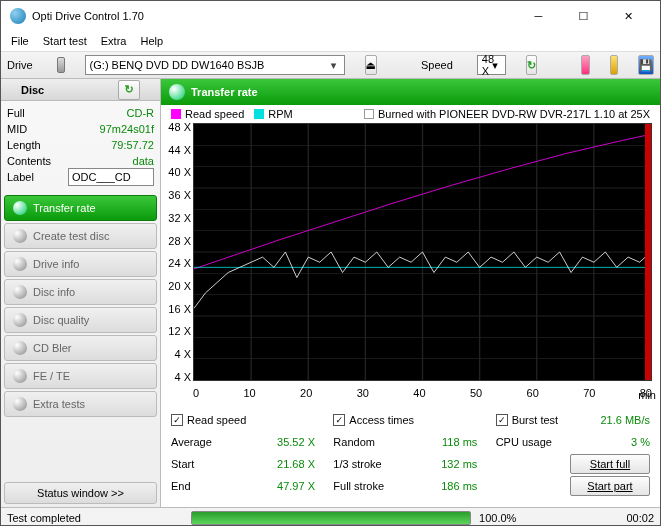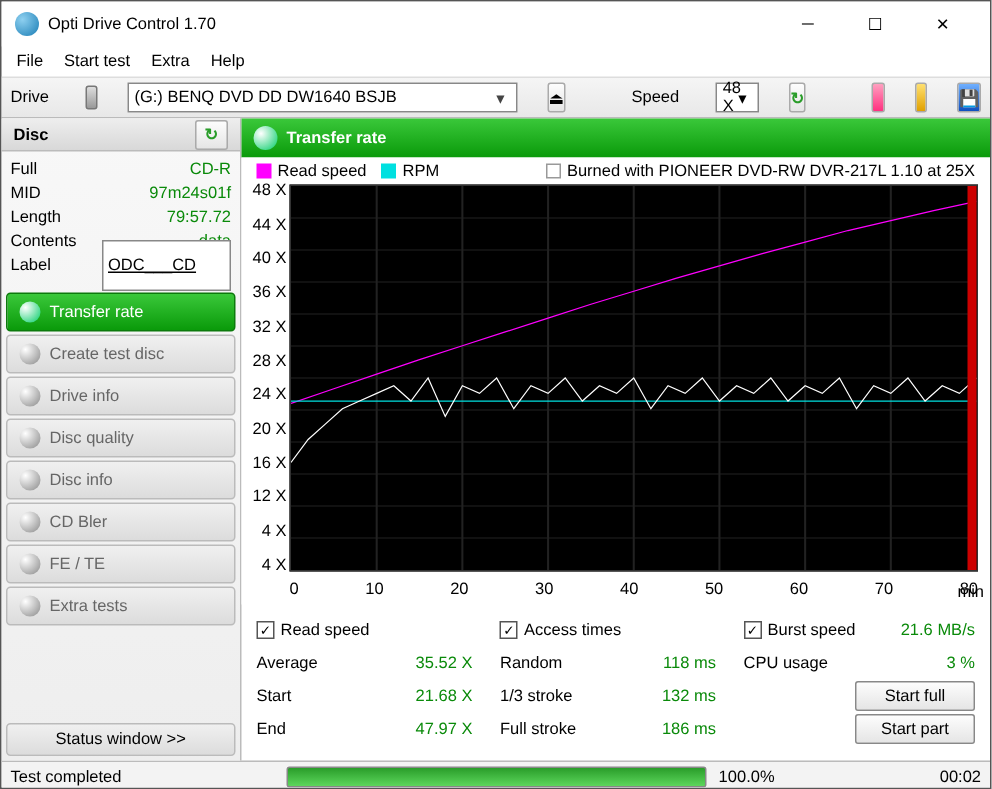--- a/index.html
+++ b/index.html
@@ -17,26 +17,26 @@
 .drive-select .dd { position: absolute; right: 2px; width: 16px; text-align: center; color: #444; }
 .tbtn { width: 22px; height: 20px; border: 1px solid #aaa; background: linear-gradient(#fdfdfd,#e5e5e5); border-radius: 2px; display: flex; align-items: center; justify-content: center; cursor: pointer; }
 .speed-select { width: 68px; height: 20px; border: 1px solid #888; background: #fff; display: flex; align-items: center; padding: 0 4px; position: relative; }
 .speed-select .dd { position: absolute; right: 2px; width: 16px; text-align: center; }
 .eraser { background: linear-gradient(#ffa0c0,#ff3080); }
 .yellow { background: linear-gradient(#ffe070,#e0a000); }
 .blue { background: linear-gradient(#70b0ff,#1050c0); }
 .green-arr { color: #2a9d2a; font-weight: bold; }
 .main { display: flex; height: 428px; }
 .leftpane { width: 160px; background: linear-gradient(#f8f8f8,#eee); border-right: 1px solid #bbb; display: flex; flex-direction: column; }
-.section-hdr { height: 22px; background: linear-gradient(#eee,#d8d8d8); display: flex; align-items: center; padding: 0 8px; font-weight: bold; border-bottom: 1px solid #bbb; }
+.section-hdr { height: 22px; background: linear-gradient(#eee,#d8d8d8); display: flex; align-items: center; padding: 0 20px; font-weight: bold; border-bottom: 1px solid #bbb; }
 .section-hdr .refresh { margin-left: auto; }
 .disc-info { padding: 4px 6px; }
 .disc-row { display: flex; justify-content: space-between; height: 16px; align-items: center; }
 .disc-row .v { color: #0a8a0a; }
-.label-input { width: 86px; height: 18px; border: 1px solid #888; padding: 16px 3px; background: #fff; text-decoration: underline; }
+.label-input { width: 86px; height: 18px; border: 1px solid #888; padding: 0 3px; background: #fff; }
 .navlist { margin-top: 6px; }
 .nav-item { height: 26px; background: linear-gradient(#f0f0f0,#dcdcdc); border: 1px solid #bbb; margin: 0 3px 2px; border-radius: 3px; display: flex; align-items: center; padding: 0 8px; gap: 6px; color: #666; cursor: pointer; }
 .nav-item.active { background: linear-gradient(#3ac83a,#0a9a0a); color: #fff; border-color: #0c7a0c; }
 .nav-item .bullet { width: 14px; height: 14px; border-radius: 50%; background: radial-gradient(circle at 4px 4px,#fff,#888); }
 .nav-item.active .bullet { background: radial-gradient(circle at 4px 4px,#fff,#0c6); }
 .status-window { height: 22px; margin: 6px 3px 3px; background: linear-gradient(#f0f0f0,#dcdcdc); border: 1px solid #bbb; border-radius: 3px; display: flex; align-items: center; justify-content: center; gap: 4px; cursor: pointer; }
 .rightpane { flex: 1; display: flex; flex-direction: column; }
 .panel-hdr { height: 26px; background: linear-gradient(#3ac83a,#0a9a0a); color: #fff; display: flex; align-items: center; padding: 0 8px; gap: 6px; font-weight: bold; font-size: 13px; }
 .panel-hdr .bullet { width: 16px; height: 16px; border-radius: 50%; background: radial-gradient(circle at 5px 5px,#fff,#0c6); }
 .chart-area { height: 298px; position: relative; background: #fff; }
@@ -47,21 +47,21 @@
 .ylabels { position: absolute; left: 4px; top: 16px; bottom: 20px; width: 26px; display: flex; flex-direction: column; justify-content: space-between; text-align: right; font-size: 10px; }
 .xlabels { position: absolute; left: 32px; right: 8px; bottom: 4px; display: flex; justify-content: space-between; font-size: 10px; }
 .xlabels .u { position: absolute; right: -4px; bottom: -2px; }
 svg.plot { position: absolute; left: 0; top: 0; width: 100%; height: 100%; }
 .results { padding: 6px 10px; flex: 1; }
 .res-row { display: flex; align-items: center; height: 22px; gap: 8px; }
 .res-row .col { flex: 1; display: flex; }
 .res-row .k { width: 80px; }
 .res-row .vg { color: #0a8a0a; width: 64px; text-align: right; }
 .chk { width: 12px; height: 12px; border: 1px solid #555; display: inline-flex; align-items: center; justify-content: center; font-size: 9px; margin-right: 4px; }
-.btn { width: 80px; height: 20px; border: 1px solid #888; background: linear-gradient(#fdfdfd,#e5e5e5); border-radius: 2px; cursor: pointer; text-align: center; line-height: 18px; }
+.btn { width: 80px; height: 20px; border: 1px solid #888; background: linear-gradient(#fdfdfd,#e5e5e5); border-radius: 2px; cursor: pointer; text-align: center; line-height: 18px; text-decoration: underline; }
 .statusbar { height: 20px; border-top: 1px solid #bbb; background: #f3f3f3; display: flex; align-items: center; padding: 0 6px; gap: 8px; }
 .progress { flex: 0 0 280px; height: 14px; border: 1px solid #888; background: linear-gradient(#2a9d2a,#5cd65c); border-radius: 2px; }
 </style>
 </head>
 <body>
 
 <div class="titlebar">
   <div class="icon"></div>
   <div class="title">Opti Drive Control 1.70</div>
   <div class="winbtns">
@@ -139,25 +139,25 @@
         <div class="nav-item">
           <div class="bullet"></div>
           <span>Create test disc</span>
         </div>
         <div class="nav-item">
           <div class="bullet"></div>
           <span>Drive info</span>
         </div>
         <div class="nav-item">
           <div class="bullet"></div>
+          <span>Disc info</span>
+        </div>
+        <div class="nav-item">
+          <div class="bullet"></div>
           <span>Disc quality</span>
-        </div>
-        <div class="nav-item">
-          <div class="bullet"></div>
-          <span>Disc info</span>
         </div>
         <div class="nav-item">
           <div class="bullet"></div>
           <span>CD Bler</span>
         </div>
         <div class="nav-item">
           <div class="bullet"></div>
           <span>FE / TE</span>
         </div>
         <div class="nav-item">
@@ -245,21 +245,21 @@
         <div class="col">
             <span class="chk">✓</span>
             <span>Read speed</span>
           </div>
         <div class="col">
             <span class="chk">✓</span>
             <span>Access times</span>
           </div>
         <div class="col">
             <span class="chk">✓</span>
-            <span>Burst speed</span>
+            <span>Burst test</span>
             <span class="vg" style="margin-left:auto">21.6 MB/s</span>
           </div>
       </div>
       <div class="res-row">
         <div class="col">
             <span class="k">Average</span>
             <span class="vg">35.52 X</span>
           </div>
         <div class="col">
             <span class="k">Random</span>

